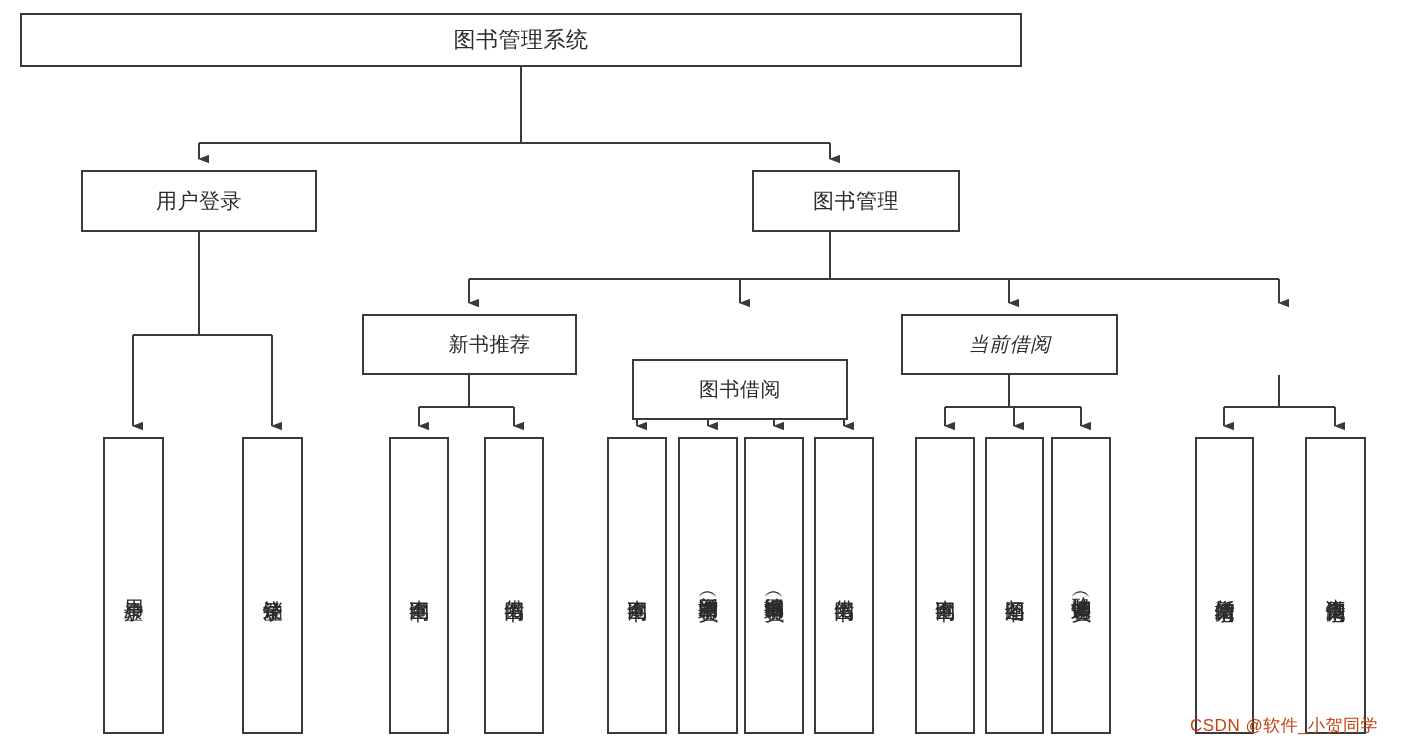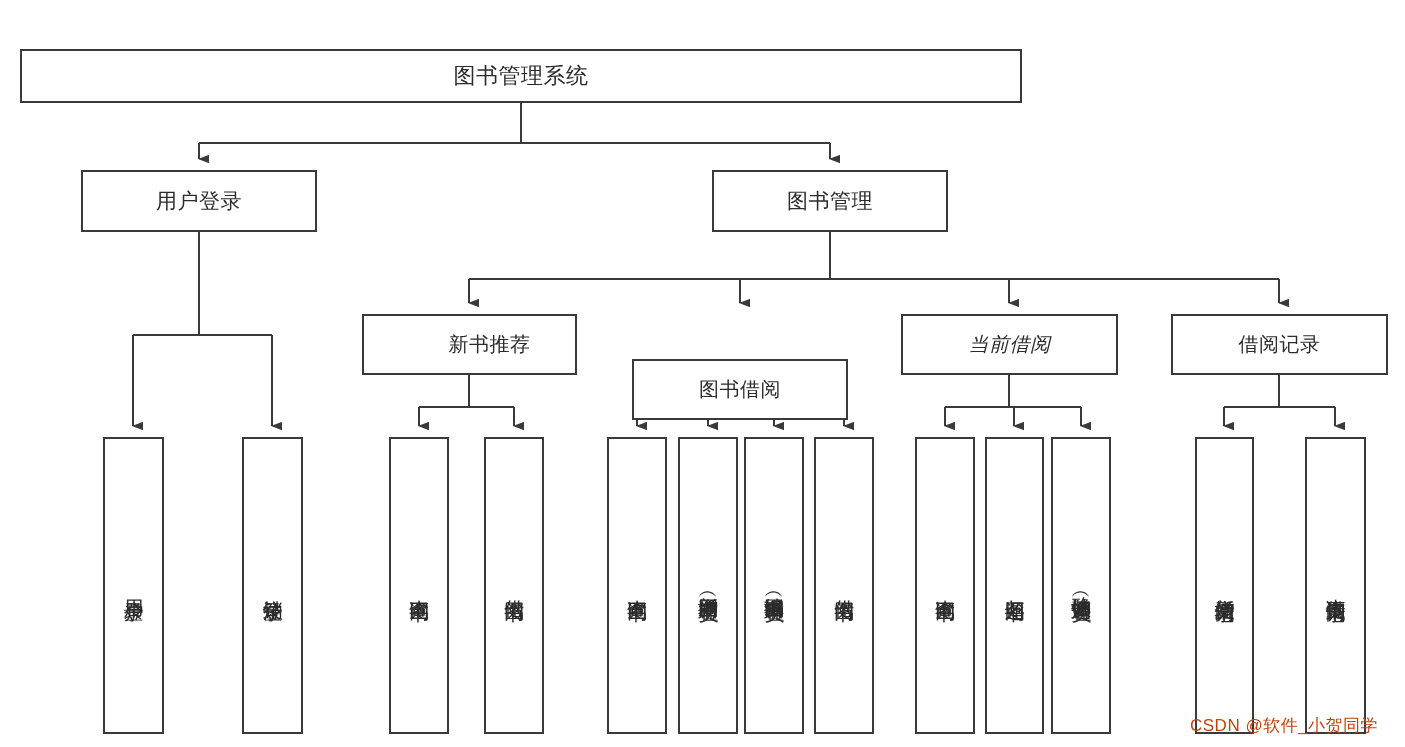--- a/index.html
+++ b/index.html
@@ -38,21 +38,20 @@
   }
   .node-label {
     display: block;
     text-align: center;
     line-height: 1.24;
     letter-spacing: 0.5px;
     white-space: nowrap;
   }
   .node.root {
     font-size: 22px;
-    margin-top: 36px;
   }
   .node.level1 {
     font-size: 21px;
   }
   .node.level2 {
     font-size: 20px;
   }
   .node.leaf {
     font-size: 20px;
     align-items: center;
@@ -133,36 +132,33 @@
     </g>
   </svg>
 
   <div class="node root" style="left:20px; top:13px; width:1002px; height:54px;">
     <span class="node-label">图书管理系统</span>
   </div>
 
   <div class="node level1" style="left:81px; top:170px; width:236px; height:62px;">
     <span class="node-label">用户登录</span>
   </div>
-  <div class="node level1" style="left:712px; top:170px; width:236px; height:62px;">
+  <div class="node level1" style="left:752px; top:170px; width:208px; height:62px;">
     <span class="node-label">图书管理</span>
   </div>
 
   <div class="node level2" style="left:362px; top:314px; width:215px; height:61px;padding-left:40px;">
     <span class="node-label">新书推荐</span>
   </div>
   <div class="node level2" style="left:632px; top:314px; width:216px; height:61px;margin-top:45px;">
     <span class="node-label">图书借阅</span>
   </div>
   <div class="node level2" style="left:901px; top:314px; width:217px; height:61px;font-style:italic;">
     <span class="node-label">当前借阅</span>
   </div>
-  <div class="node level2" style="left:1171px; top:314px; width:217px; height:61px;">
-    <span class="node-label">借阅记录</span>
-  </div>
 
   <div class="node leaf" style="left:103px; top:437px; width:61px; height:297px;">
     <span class="node-label">用户登录</span>
   </div>
   <div class="node leaf" style="left:242px; top:437px; width:61px; height:297px;">
     <span class="node-label">注销登录</span>
   </div>
   <div class="node leaf" style="left:389px; top:437px; width:60px; height:297px;">
     <span class="node-label">查询图书</span>
   </div>

